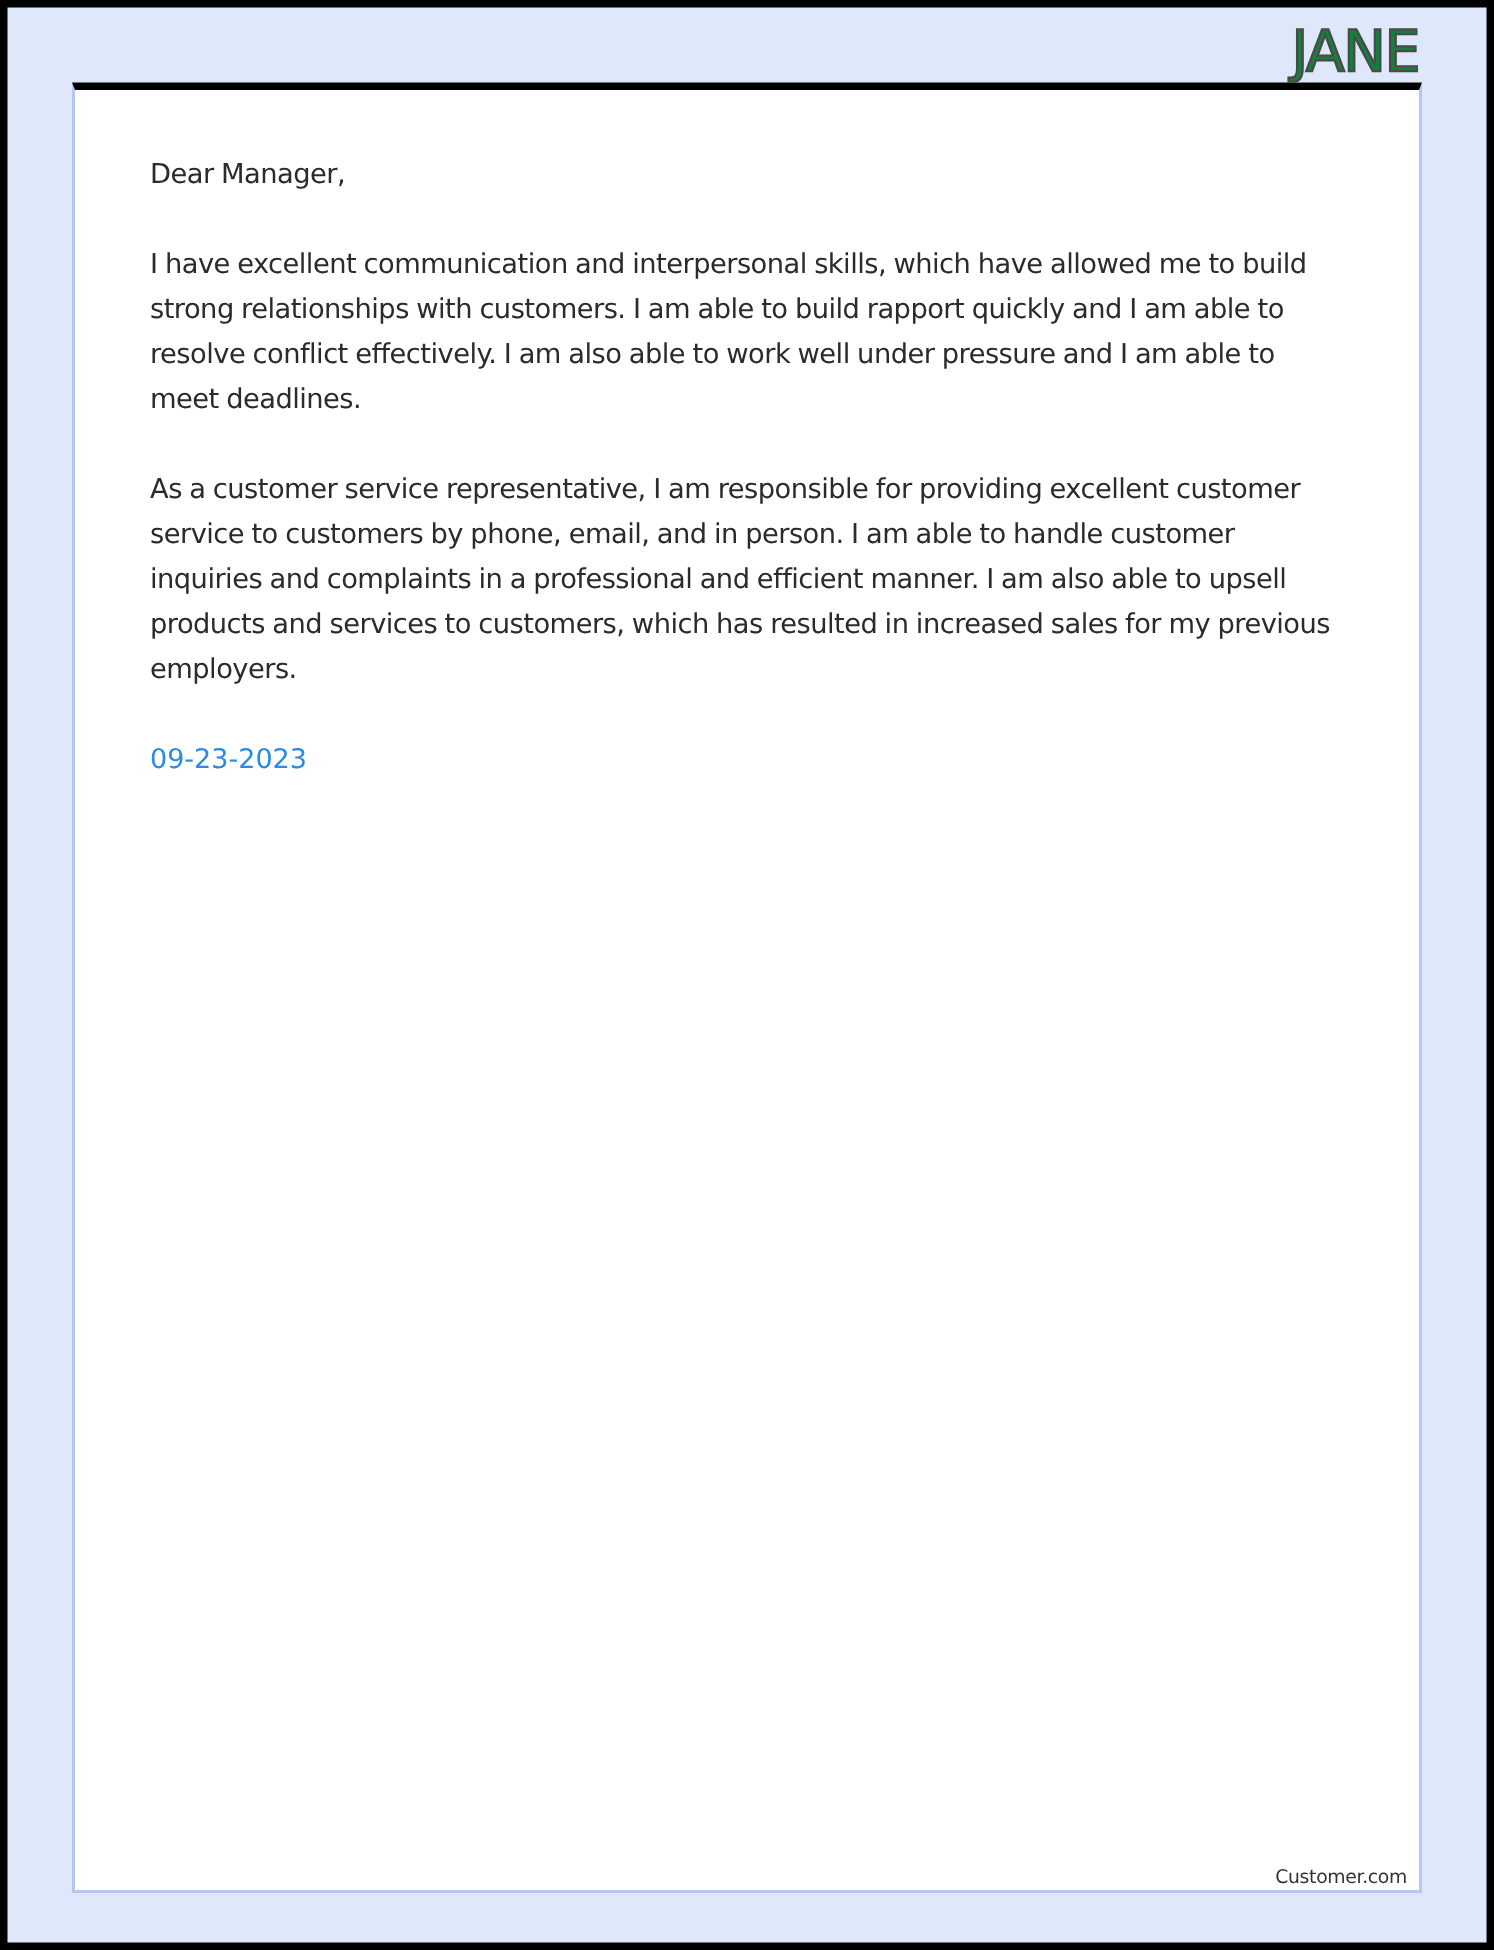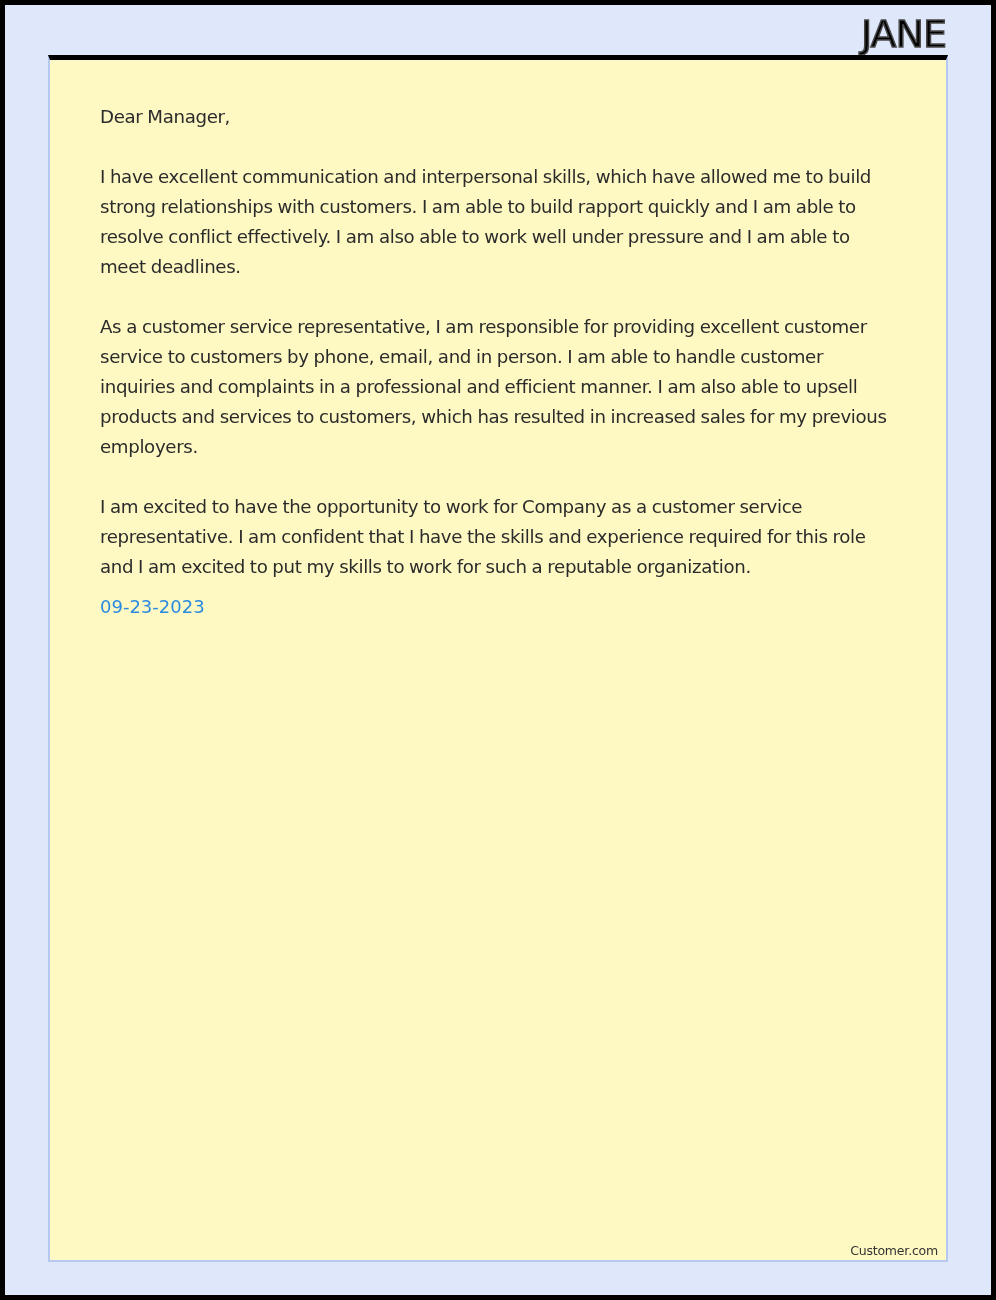--- a/index.html
+++ b/index.html
@@ -17,33 +17,33 @@
       font-family: "DejaVu Sans", sans-serif;
     }
     .name-heading {
       position: absolute;
       right: 45px;
       top: 10px;
       font-family: "DejaVu Sans", sans-serif;
       font-size: 38px;
       font-weight: normal;
       letter-spacing: -1px;
-      color: #000000;
+      color: #15803d;
       -webkit-text-stroke: 1.5px #4a4a4a;
       line-height: 1;
       margin: 0;
     }
     .page {
       position: absolute;
       left: 43px;
       top: 50px;
       width: 900px;
       height: 1207px;
       box-sizing: border-box;
-      background: #fef9c3;
+      background: #ffffff;
       border-top: 5px solid #000;
       border-left: 2px solid #b4c8f0;
       border-right: 2px solid #b4c8f0;
       border-bottom: 2px solid #b4c8f0;
     }
     .letter {
       position: absolute;
       left: 50px;
       top: 42px;
       width: 800px;
@@ -79,17 +79,16 @@
 </head>
 <body>
 
 <h1 class="name-heading">JANE</h1>
 
 <div class="page">
   <div class="letter">
     <p>Dear Manager,</p>
     <p>I have excellent communication and interpersonal skills, which have allowed me to build strong relationships with customers. I am able to build rapport quickly and I am able to resolve conflict effectively. I am also able to work well under pressure and I am able to meet deadlines.</p>
     <p>As a customer service representative, I am responsible for providing excellent customer service to customers by phone, email, and in person. I am able to handle customer inquiries and complaints in a professional and efficient manner. I am also able to upsell products and services to customers, which has resulted in increased sales for my previous employers.</p>
-    <p class="last">I am excited to have the opportunity to work for Company as a customer service representative. I am confident that I have the skills and experience required for this role and I am excited to put my skills to work for such a reputable organization.</p>
     <div class="date">09-23-2023</div>
   </div>
   <div class="footer-brand">Customer.com</div>
 </div>
 
 </body></html>

